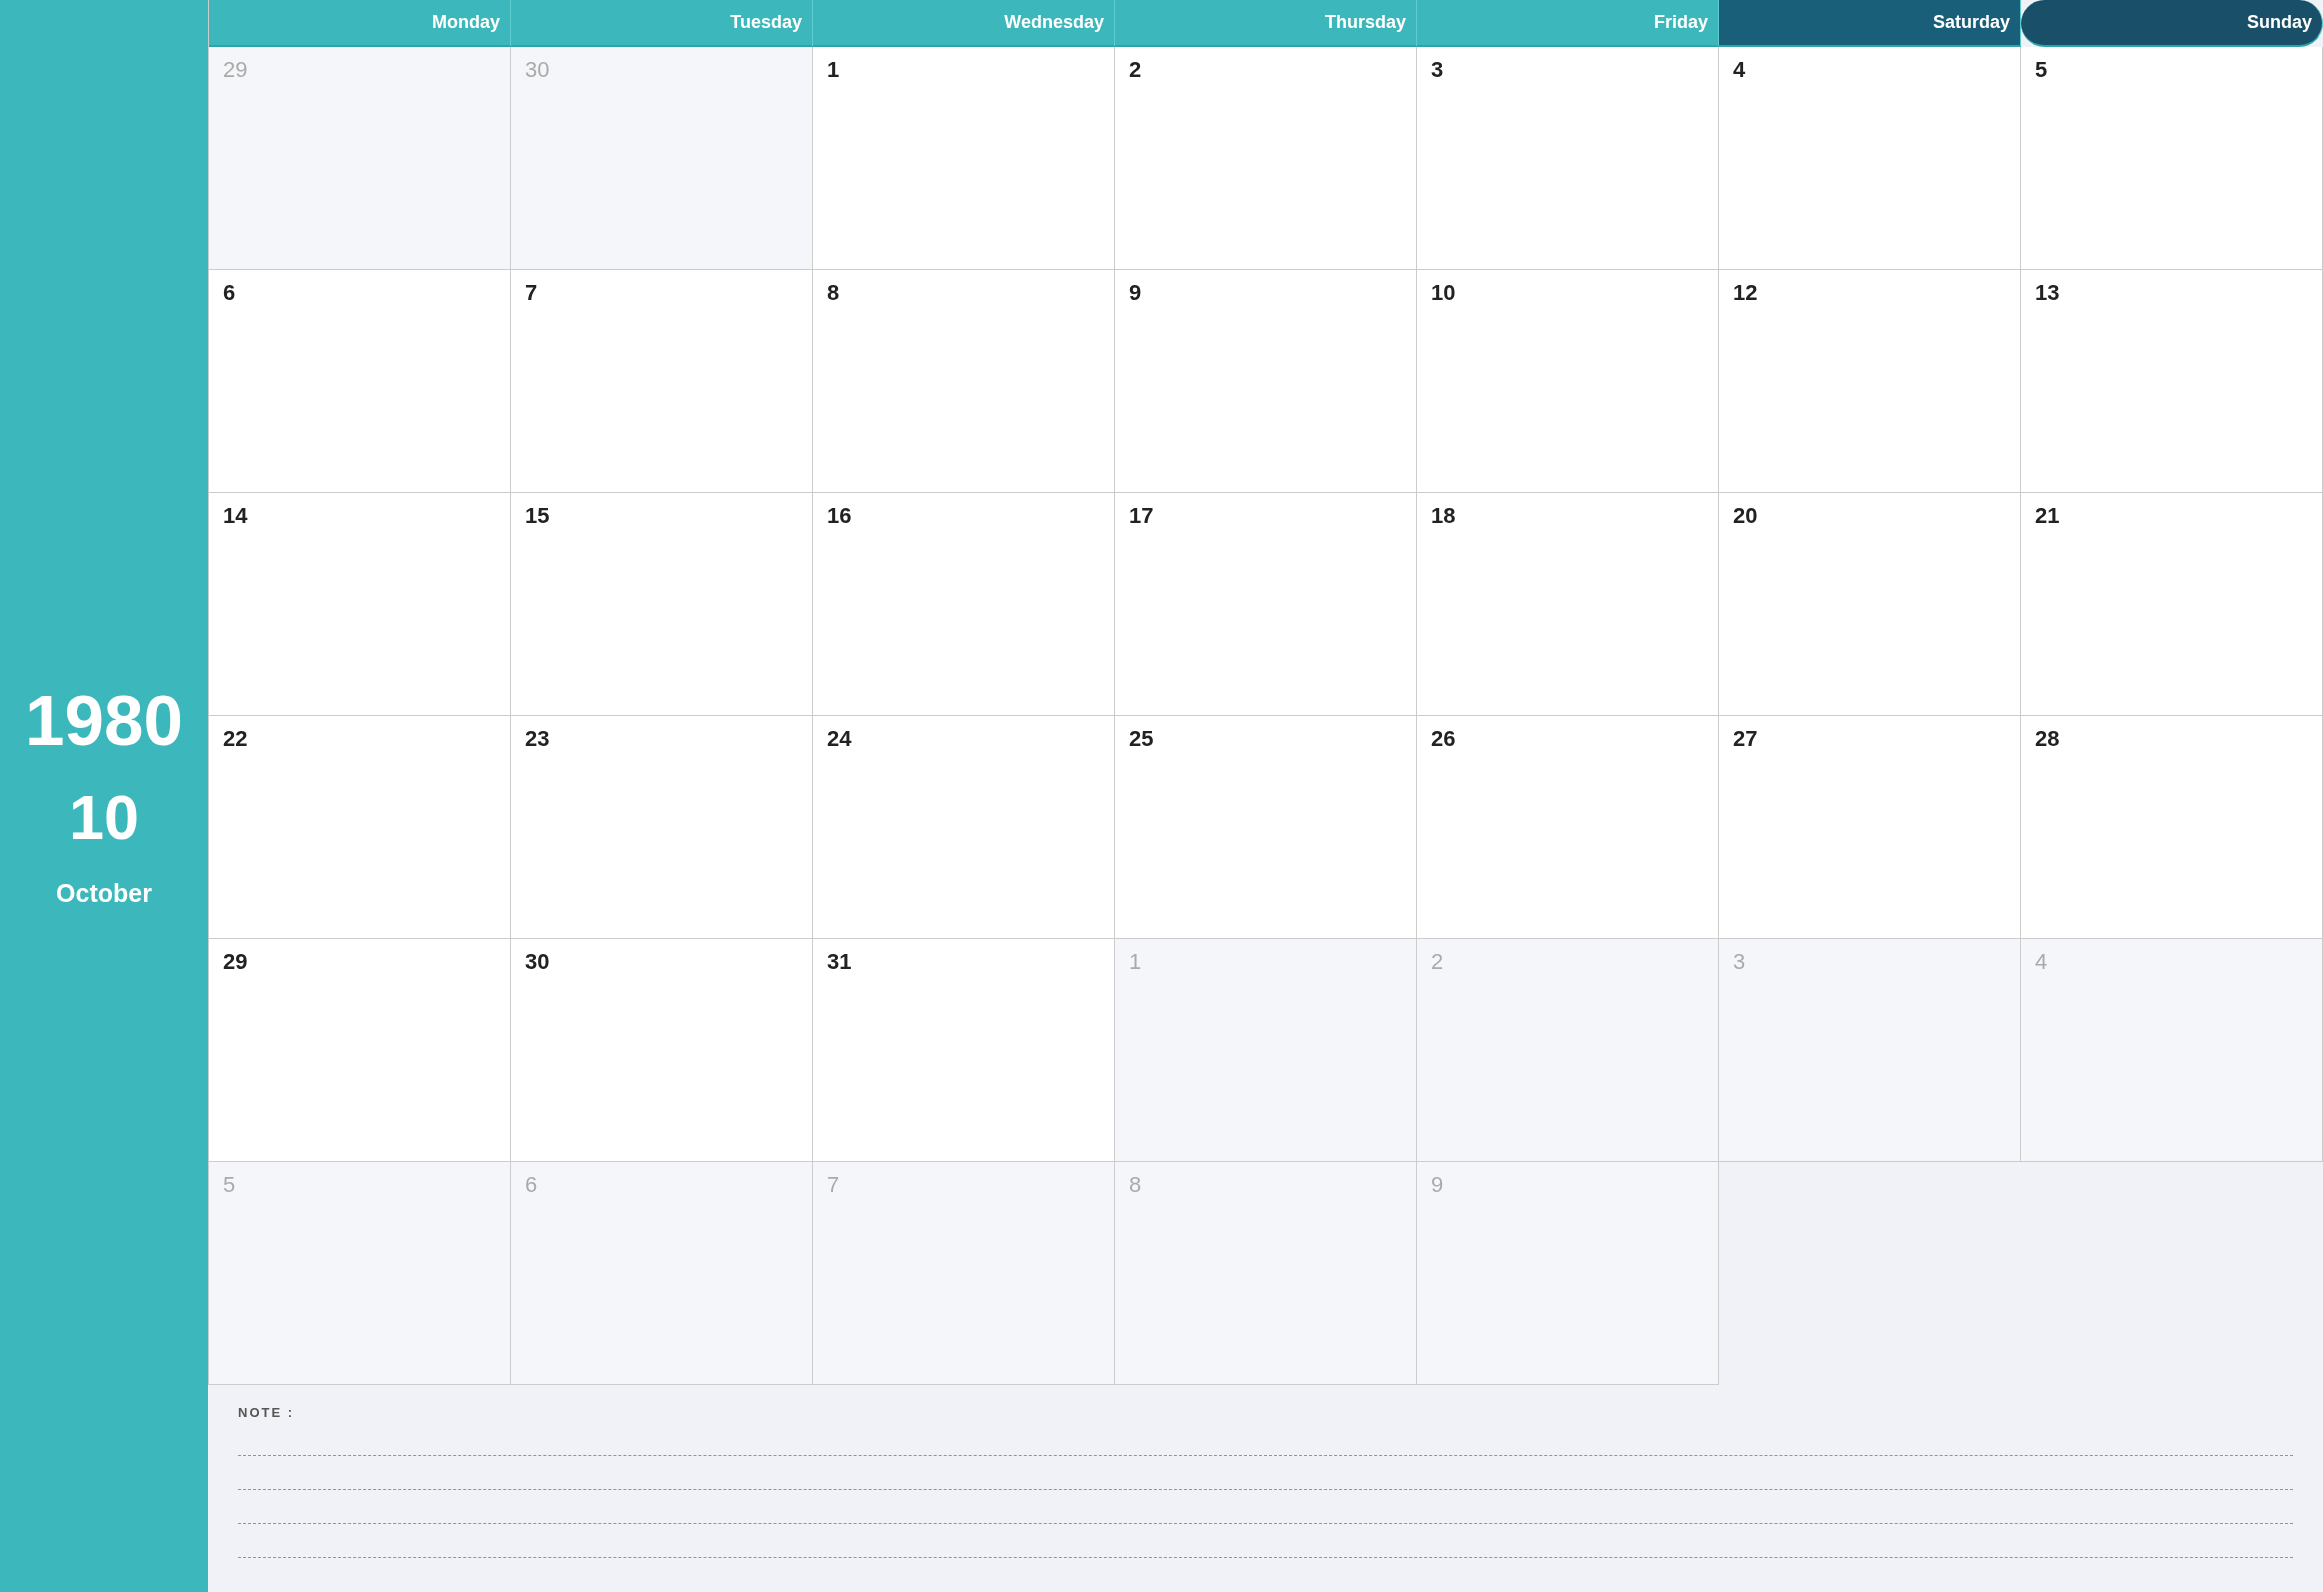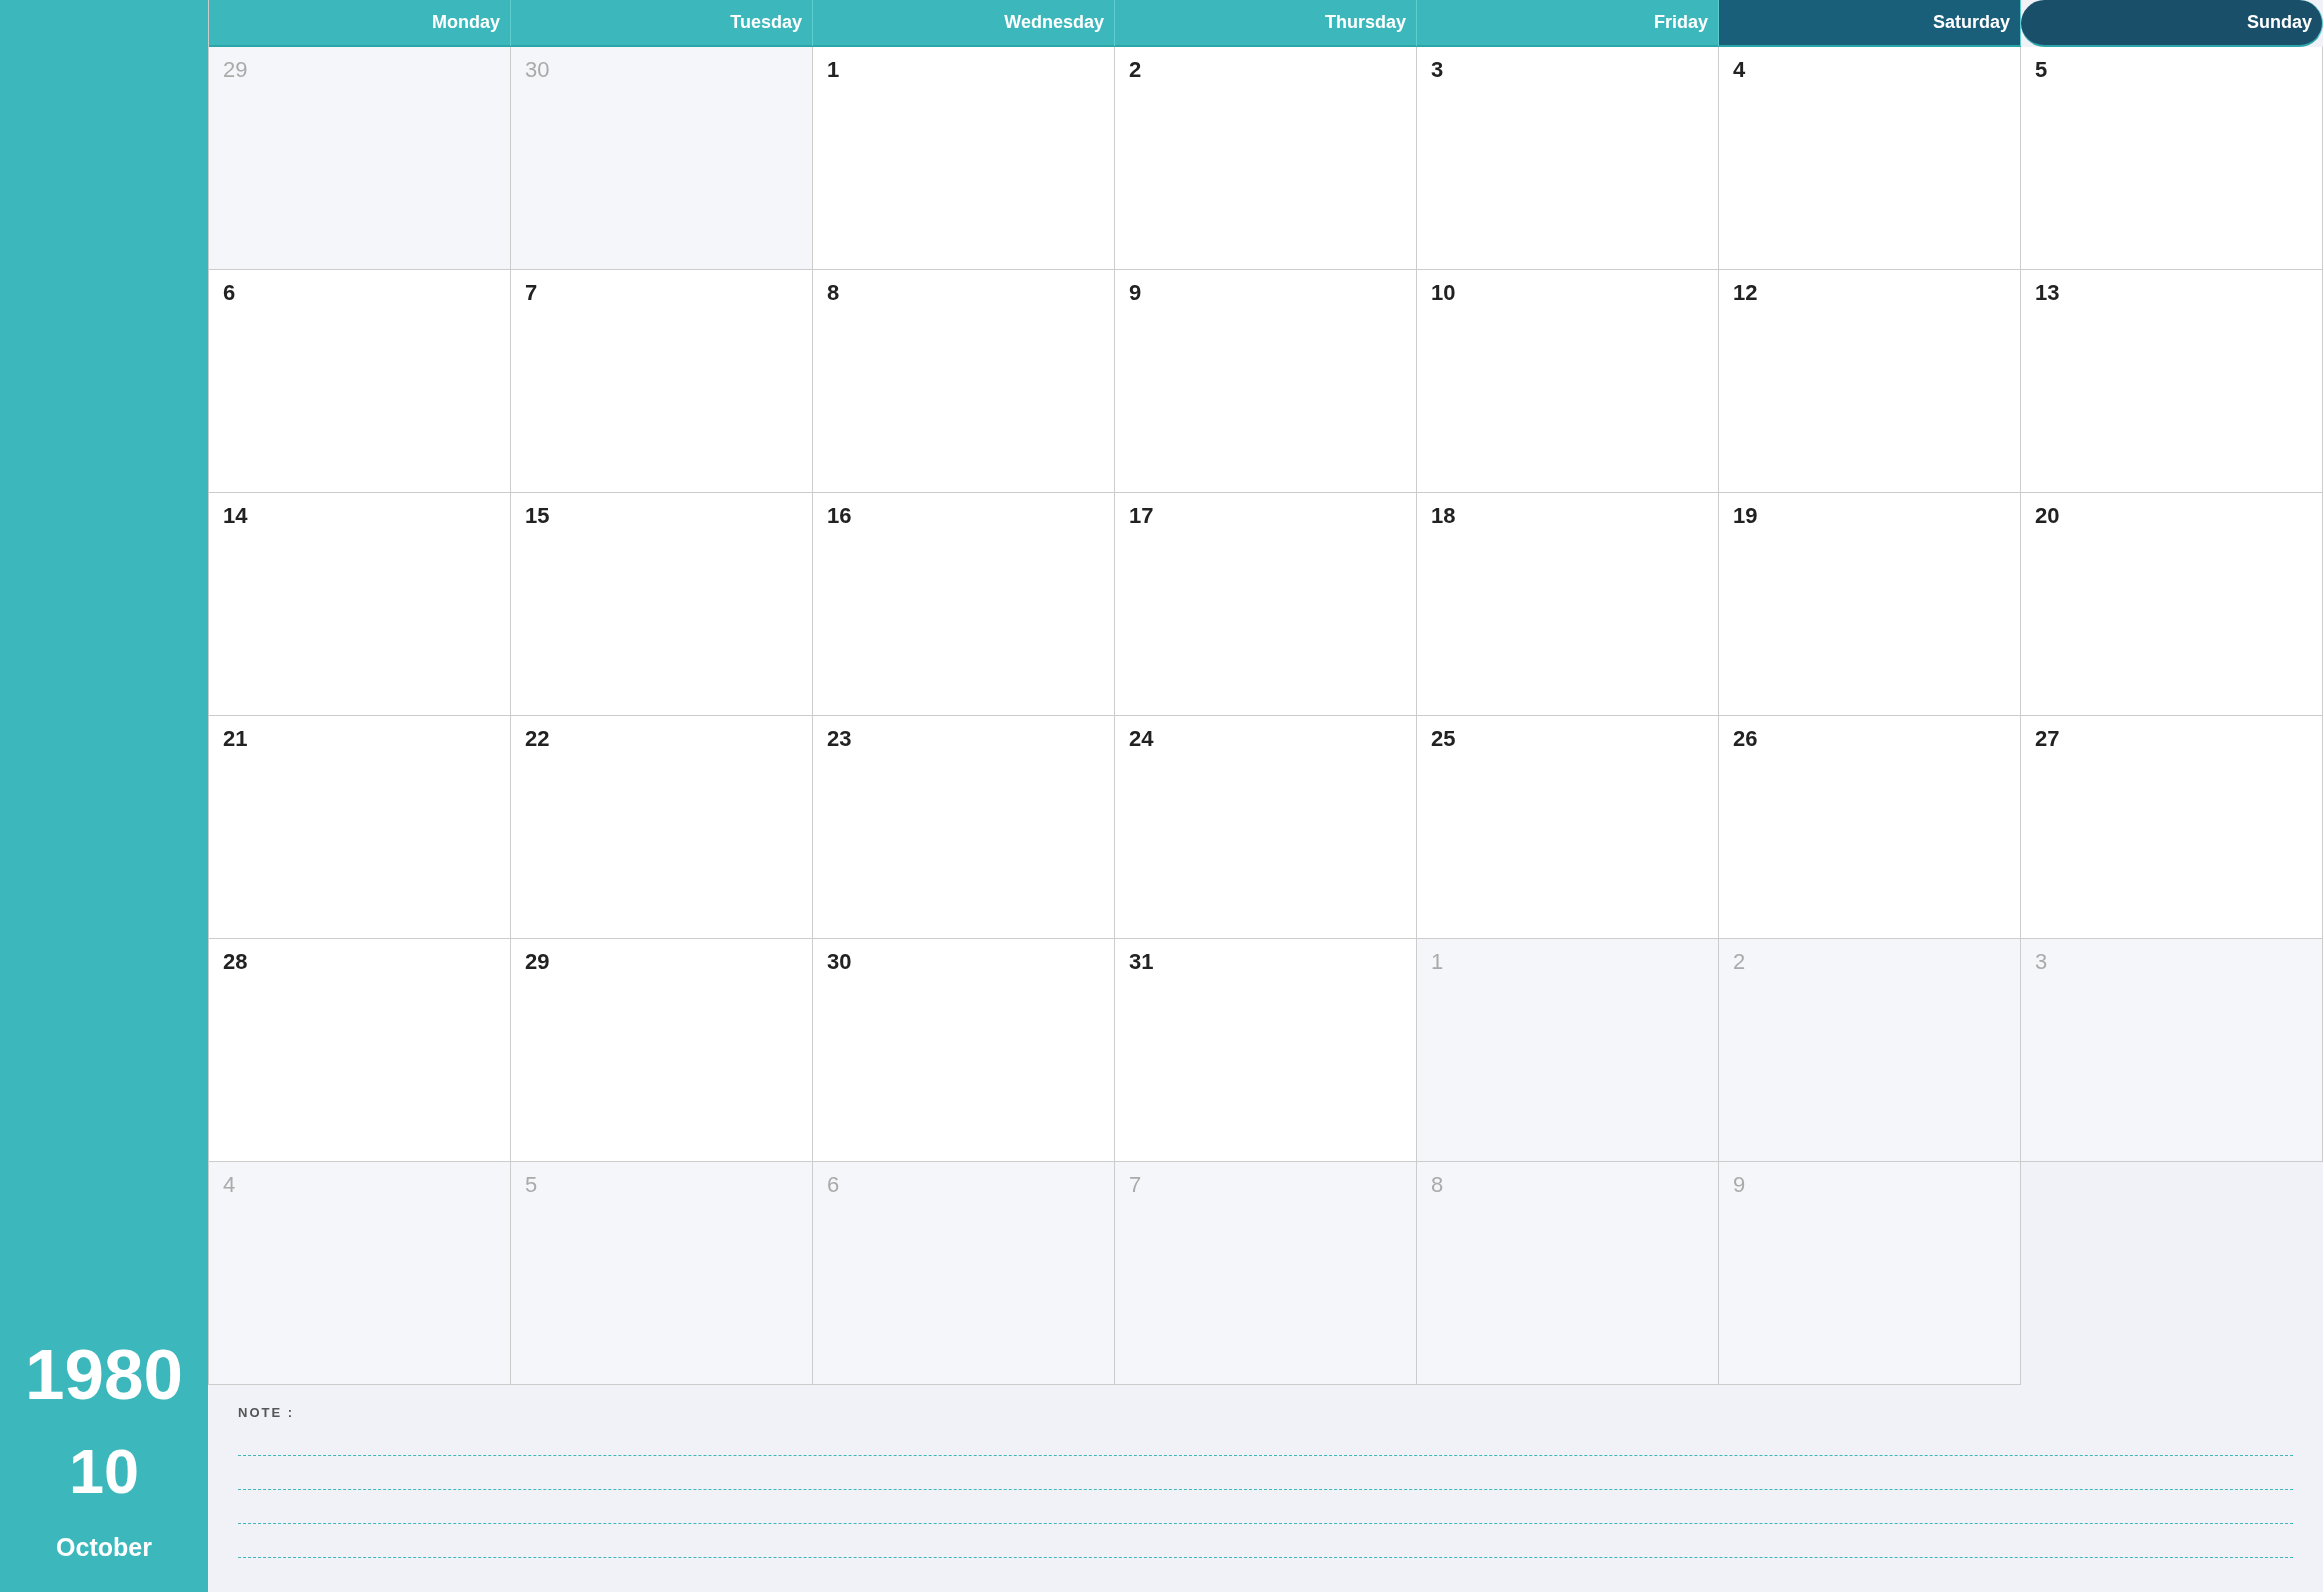--- a/index.html
+++ b/index.html
@@ -13,21 +13,21 @@
       width: 100%;
       min-height: 100vh;
     }
     .sidebar {
       width: 208px;
       min-width: 208px;
       background: #3cb8bc;
       display: flex;
       flex-direction: column;
       align-items: center;
-      justify-content: flex-end;
+      justify-content: center;
       padding: 30px 20px;
       gap: 10px;
     }
     .sidebar-year {
       color: white;
       font-size: 71px;
       font-weight: bold;
       line-height: 1;
     }
     .sidebar-month-num {
@@ -147,21 +147,20 @@
       <div class="day-cell"><span class="day-number">9</span></div>
       <div class="day-cell"><span class="day-number">10</span></div>
       <div class="day-cell"><span class="day-number">12</span></div>
 
       <div class="day-cell"><span class="day-number">13</span></div>
       <div class="day-cell"><span class="day-number">14</span></div>
       <div class="day-cell"><span class="day-number">15</span></div>
       <div class="day-cell"><span class="day-number">16</span></div>
       <div class="day-cell"><span class="day-number">17</span></div>
       <div class="day-cell"><span class="day-number">18</span></div>
-      <div class="day-cell"><span class="day-number">19</span></div>
 
       <div class="day-cell"><span class="day-number">20</span></div>
       <div class="day-cell"><span class="day-number">21</span></div>
       <div class="day-cell"><span class="day-number">22</span></div>
       <div class="day-cell"><span class="day-number">23</span></div>
       <div class="day-cell"><span class="day-number">24</span></div>
       <div class="day-cell"><span class="day-number">25</span></div>
       <div class="day-cell"><span class="day-number">26</span></div>
 
       <div class="day-cell"><span class="day-number">27</span></div>

